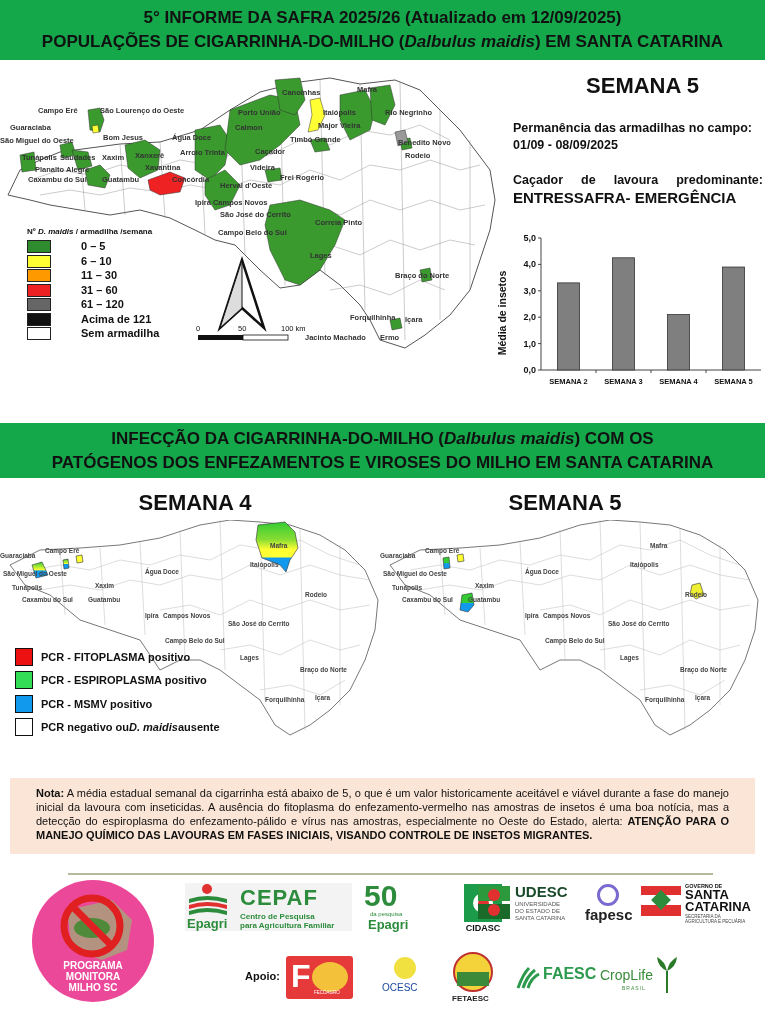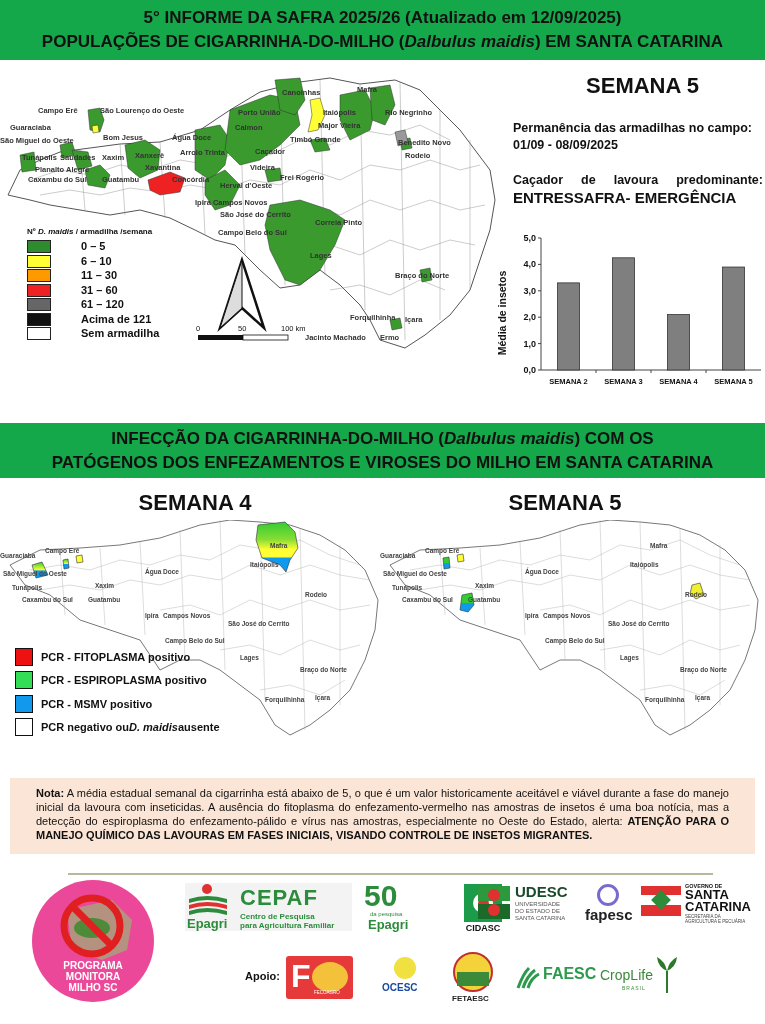--- a/index.html
+++ b/index.html
@@ -432,21 +432,21 @@
 <div class="apoio">Apoio:</div>
 
 <div class="logo" style="left:286px;top:956px;width:67px;height:43px;background:#e63a3a;border-radius:3px;">
   <div style="position:absolute;left:5px;top:2px;color:#fff;font-weight:bold;font-size:32px;line-height:36px;">F</div>
   <div style="position:absolute;left:26px;top:6px;width:36px;height:30px;border-radius:50%;background:#f3c23a;"></div>
   <div style="position:absolute;left:28px;top:34px;font-size:4.5px;color:#fff;">FECOAGRO</div>
 </div>
 
 <div class="logo" style="left:380px;top:955px;width:52px;height:45px;">
   <div style="position:absolute;left:14px;top:2px;width:22px;height:22px;border-radius:50%;background:#f0e040;"></div>
-  <div style="position:absolute;left:2px;top:27px;font-weight:bold;font-size:10px;color:#1a4aa0;">OCESC</div>
+  <div style="position:absolute;left:2px;top:27px;font-weight:normal;font-size:10px;color:#1a4aa0;">OCESC</div>
 </div>
 
 <div class="logo" style="left:449px;top:952px;width:48px;height:58px;">
   <div style="position:absolute;left:4px;top:0;width:40px;height:40px;border-radius:50%;background:#f3d23a;border:2px solid #c03030;"></div>
   <div style="position:absolute;left:8px;top:20px;width:32px;height:14px;background:#3a8a3a;"></div>
   <div style="position:absolute;left:3px;top:42px;font-weight:bold;font-size:8px;color:#222;">FETAESC</div>
 </div>
 
 <div class="logo" style="left:515px;top:962px;width:80px;height:30px;">
   <svg width="26" height="26" viewBox="0 0 26 26" style="position:absolute;left:0;top:2px;">

